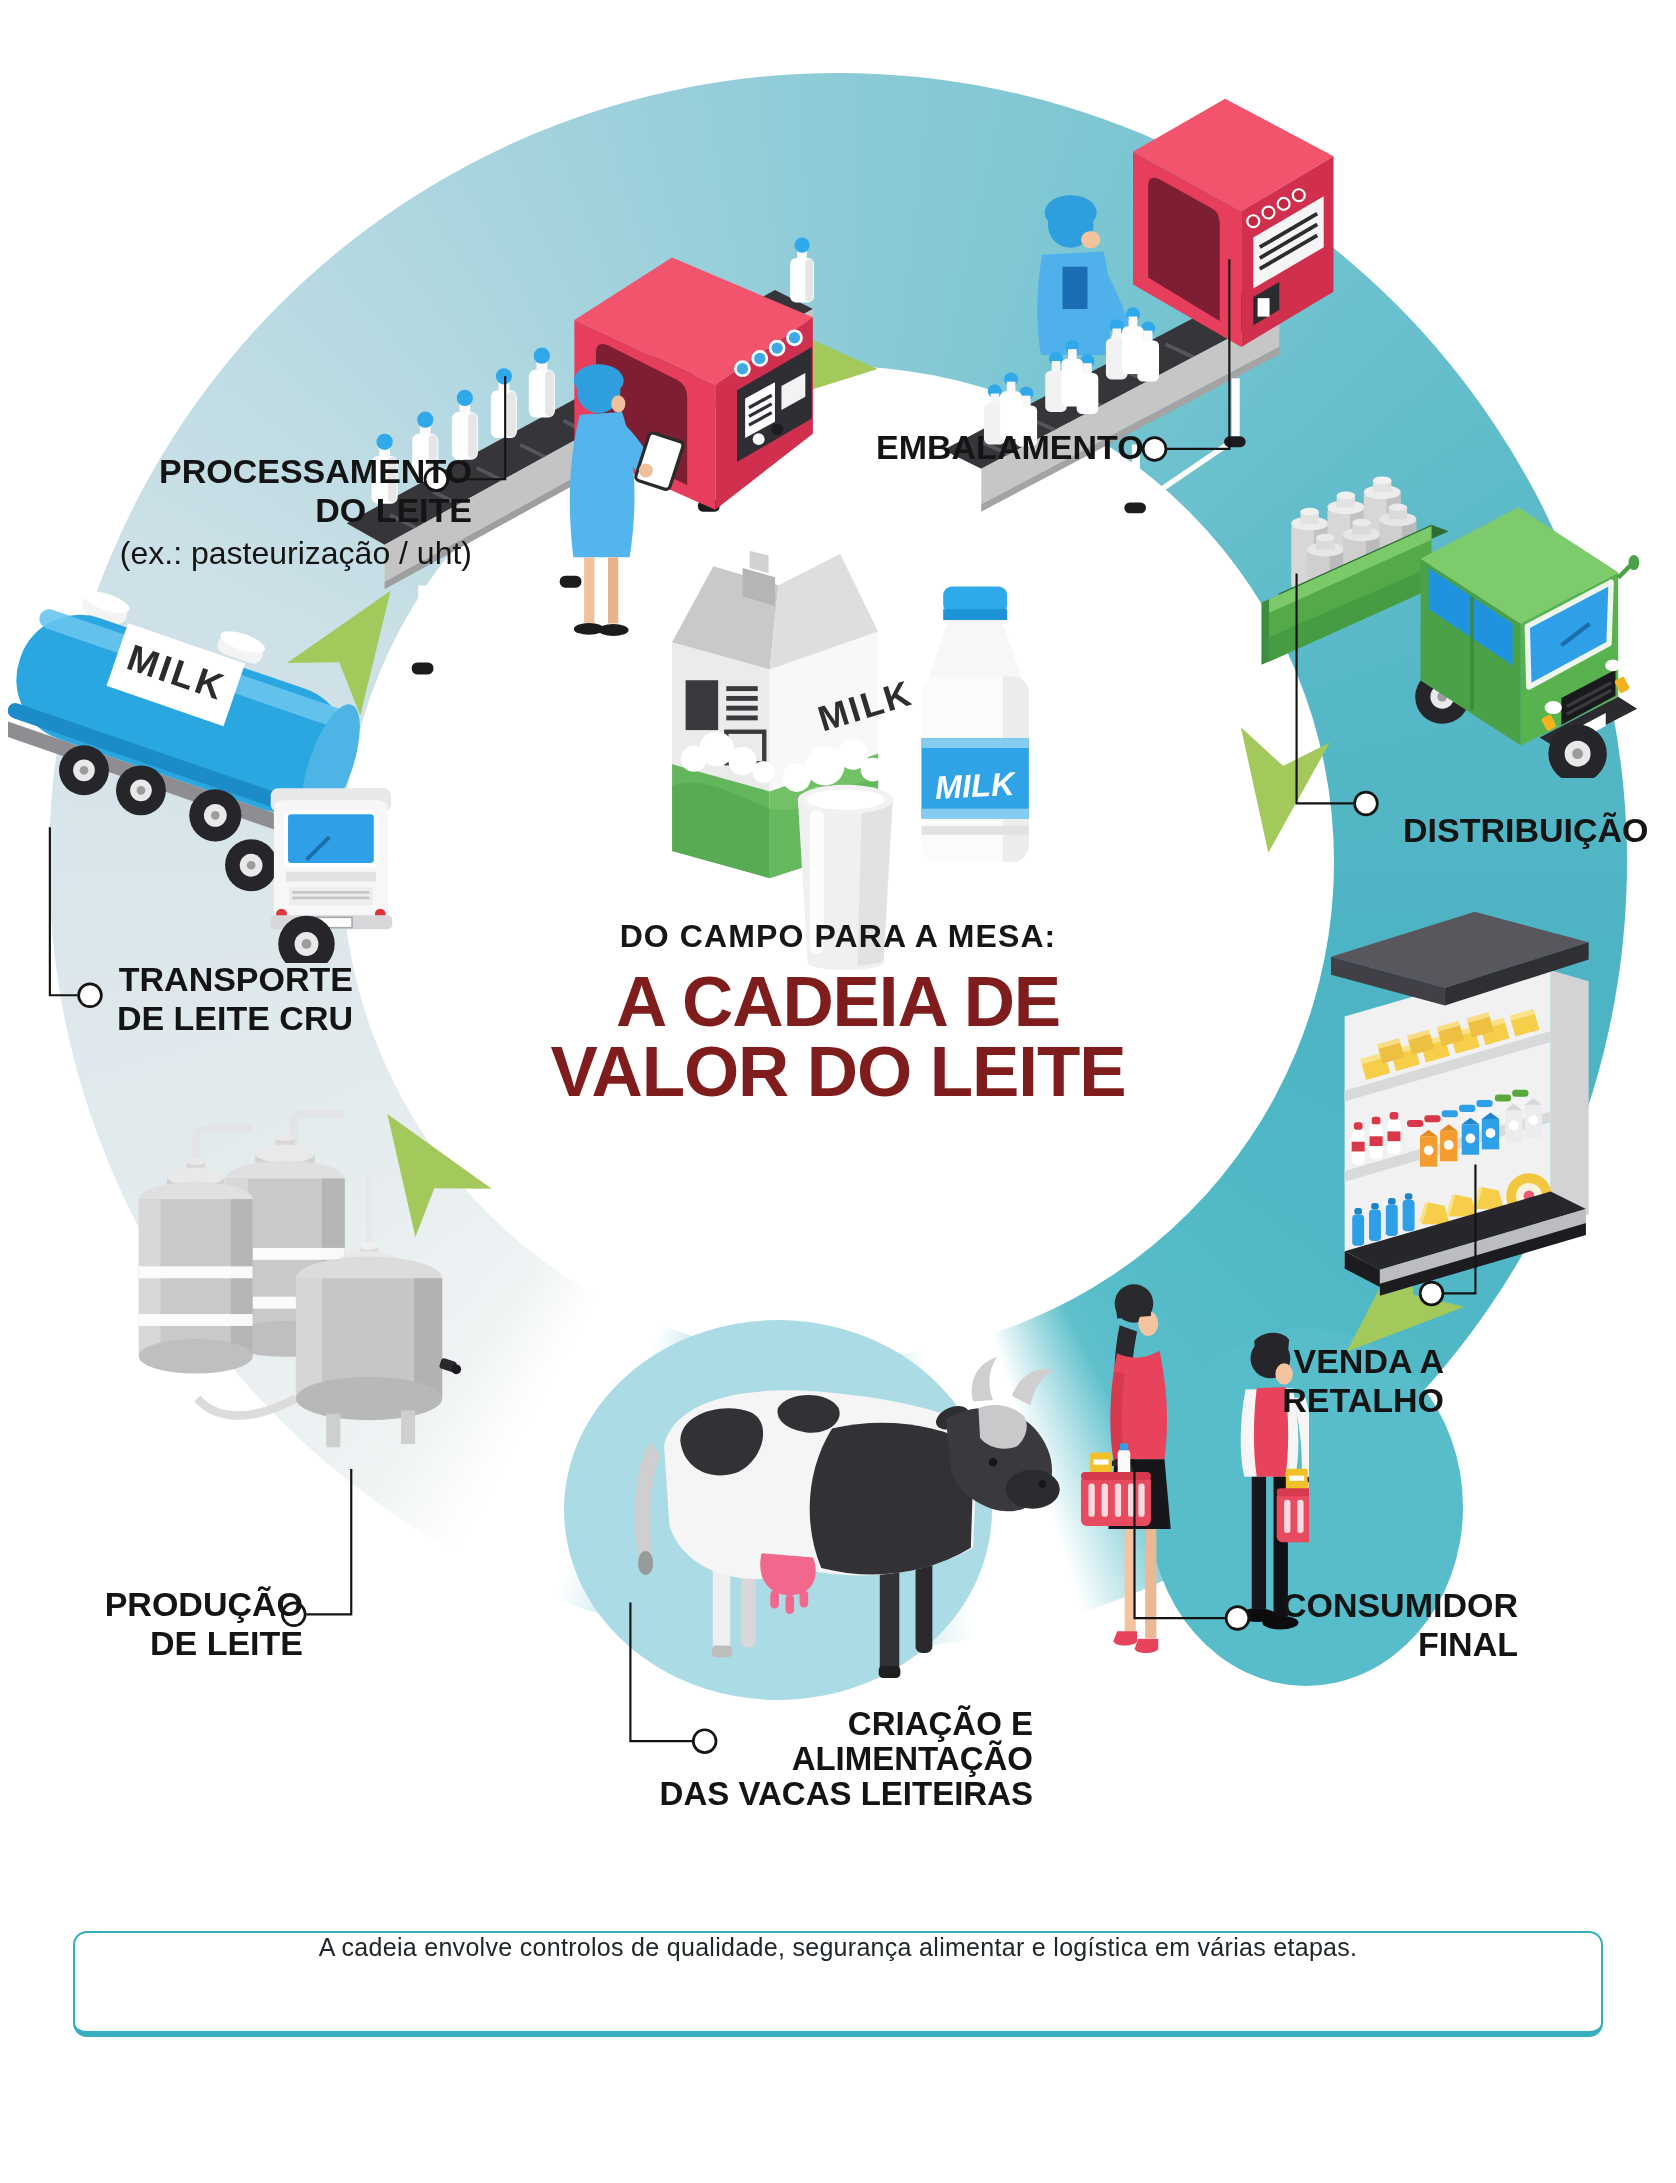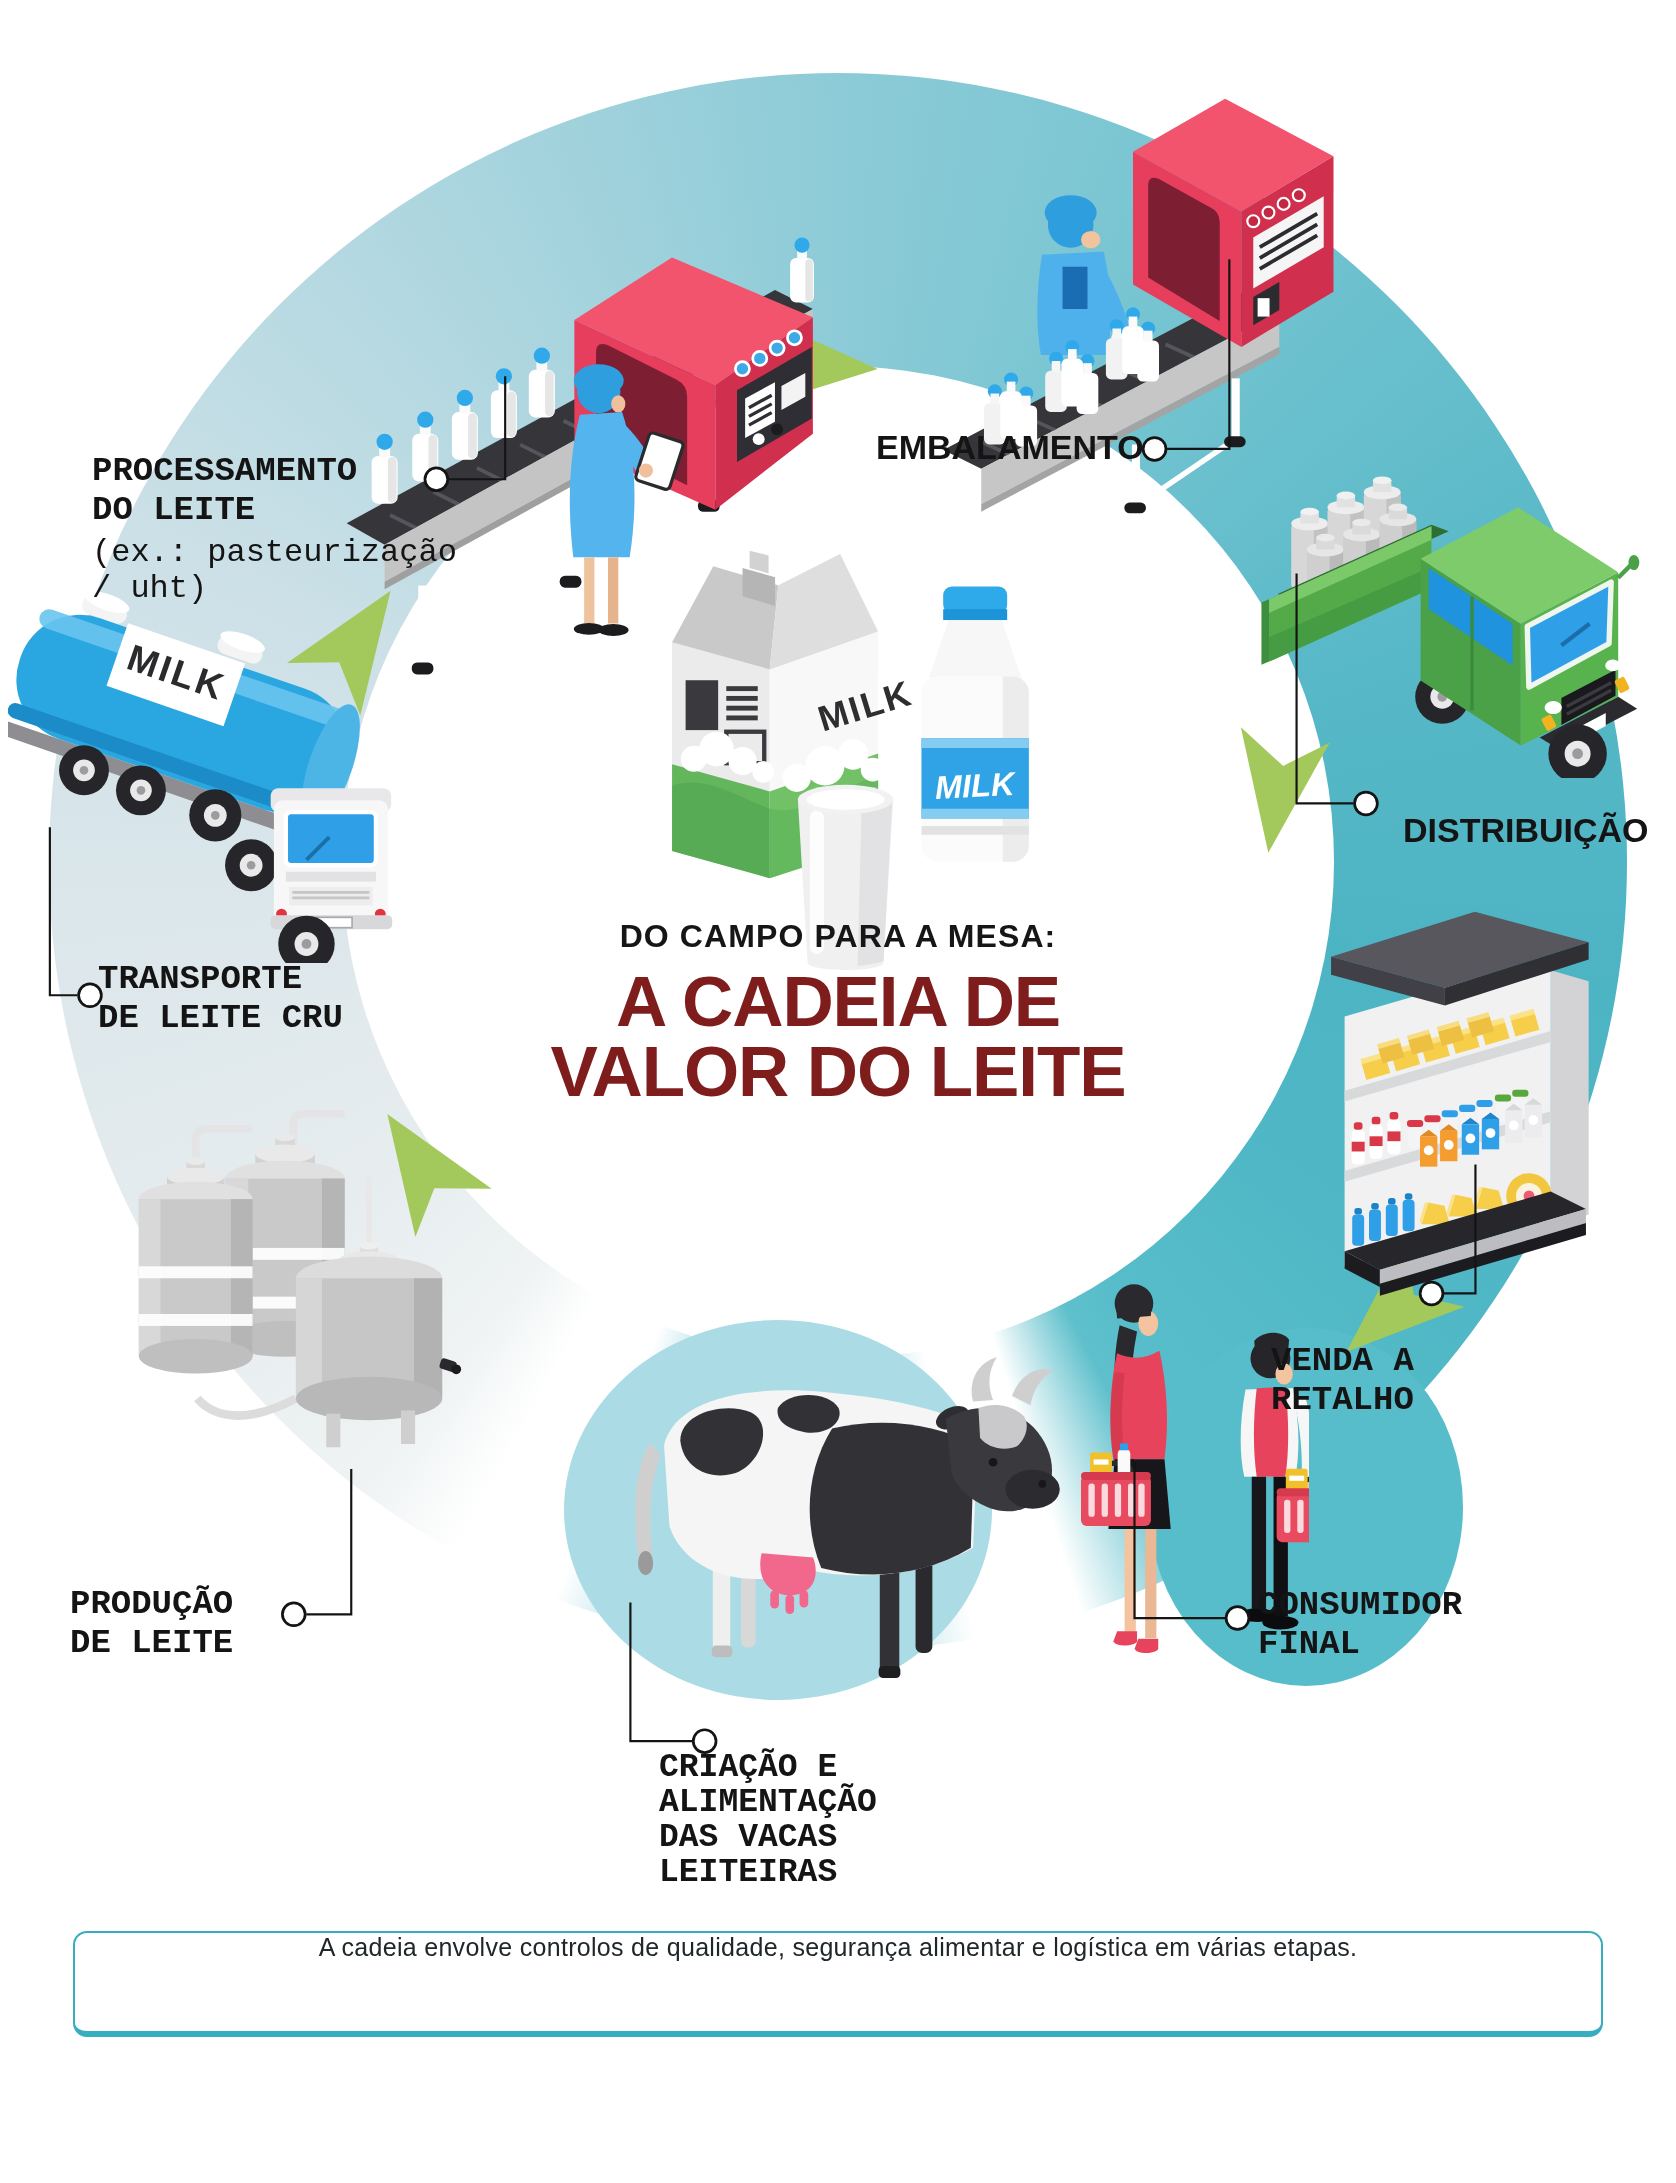--- a/index.html
+++ b/index.html
@@ -20,23 +20,23 @@
       #eff3f4 217deg, #e7edef 235deg, #dce7eb 265deg,
       #cce0e7 295deg, #b0d7e0 325deg, #8ccbd7 360deg);
   }
   .ring-center{left:342px;top:366px;width:992px;height:992px;border-radius:50%;background:#ffffff;}
   .cow-blob{left:564px;top:1320px;width:428px;height:380px;border-radius:50%;background:#abdce5;}
   .consumer-blob{left:1149px;top:1328px;width:314px;height:358px;border-radius:50%;background:#58bdca;}
   .chev{width:125px;height:98px;}
   .chev path{fill:#a3c95c;}
   
   .stage-label{color:#141414;font-weight:bold;font-size:34px;line-height:1.14;letter-spacing:0;}
-  .stage-label.center{text-align:left;font-family:Liberation Mono, monospace;}
+  .stage-label.center{text-align:right;}
   .stage-label .sub{font-weight:normal;font-size:32px;margin-top:5.4px;letter-spacing:0;}
-  .stage-label.small{font-size:33px;line-height:1.06;margin-top:44px;}
+  .stage-label.small{font-size:33px;line-height:1.06;}
   
   .title-block{left:342px;top:918px;width:992px;text-align:center;}
   .title-kicker{font-size:32px;font-weight:bold;color:#161616;letter-spacing:1.1px;}
   .title-heading{font-size:71px;font-weight:bold;color:#7f1d1d;line-height:0.99;letter-spacing:-1.1px;margin-top:12px;}
   
   .footer-box{
     left:73px;top:1931px;width:1530px;height:106px;box-sizing:border-box;
     border:2.7px solid #36aebf;border-bottom-width:6px;border-radius:14px;background:#ffffff;
     display:flex;align-items:flex-start;justify-content:center;
   }

